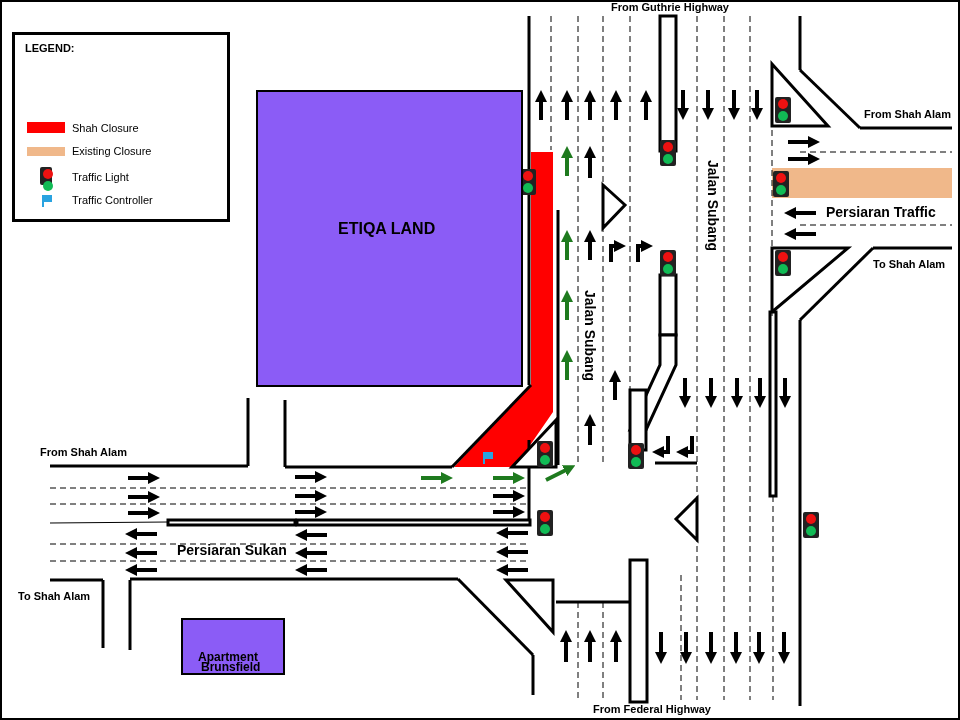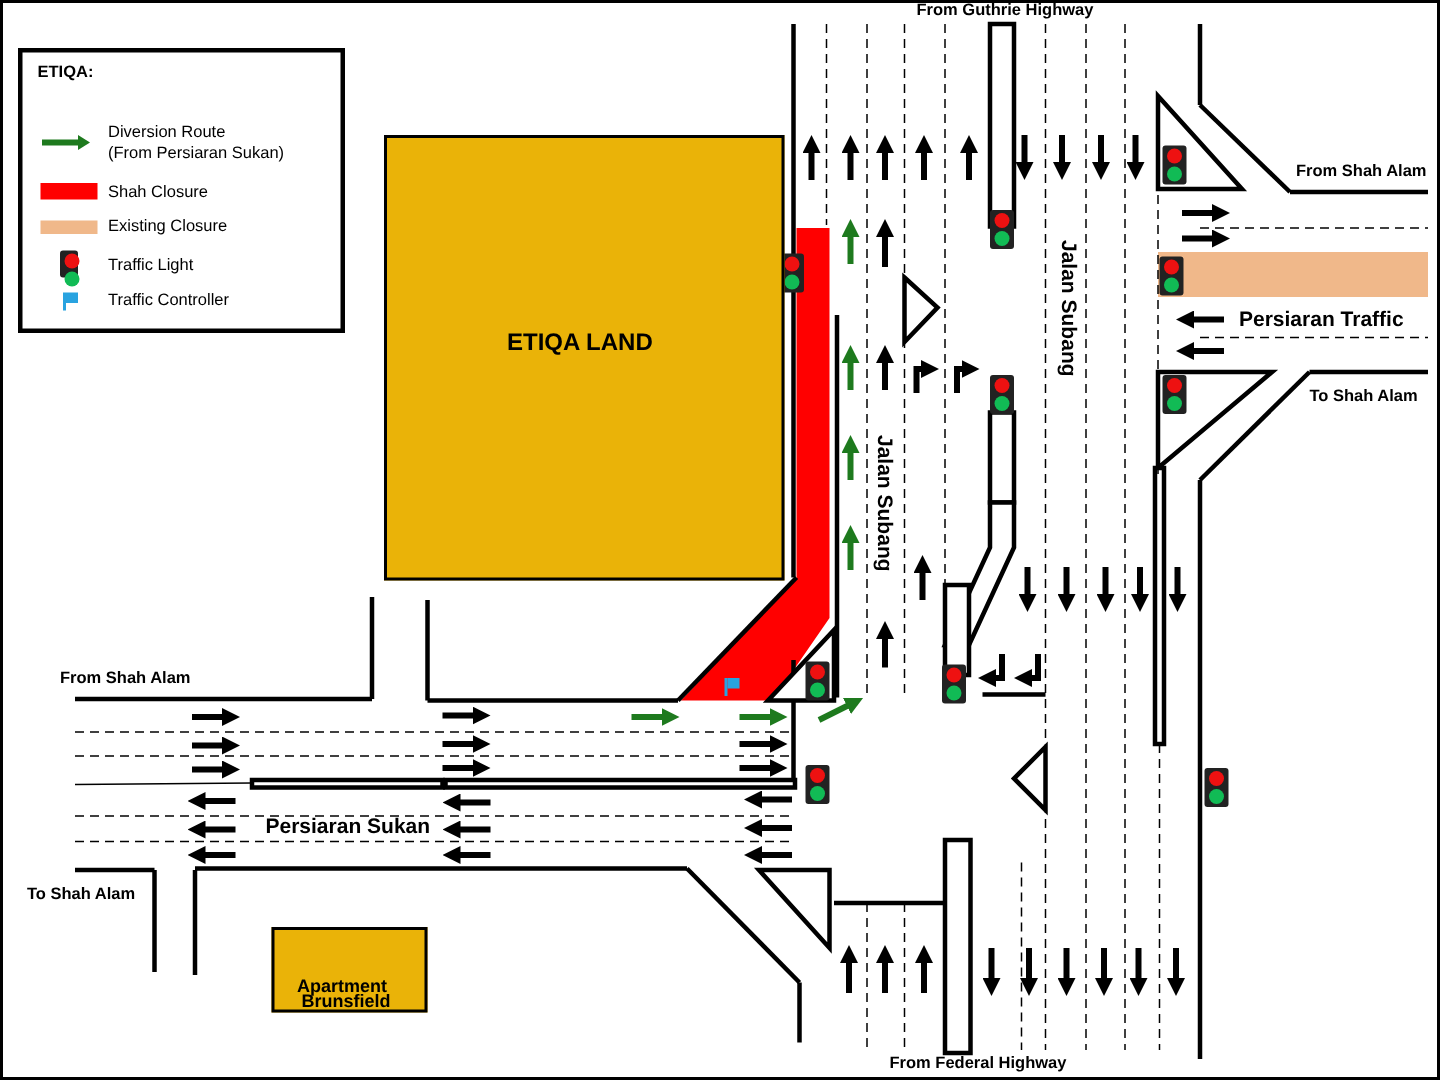--- a/index.html
+++ b/index.html
@@ -12,21 +12,21 @@
   .vert { transform-origin: left top; transform: rotate(90deg); }
   .legend { position: absolute; left: 12px; top: 32px; width: 218px; height: 190px; border: 3px solid #000; box-sizing: border-box; background: #fff; }
   .legend-title { position: absolute; left: 10px; top: 7px; font-size: 11px; font-weight: bold; }
   .legend-item { position: absolute; left: 0; width: 210px; height: 22px; }
   .legend-item .txt { position: absolute; left: 57px; top: 0; font-size: 11px; line-height: 13px; }
   .legend-sym { position: absolute; left: 12px; }
   .tl { position: absolute; width: 16px; height: 26px; background: #222; border-radius: 2px; }
   .tl::before, .tl::after { content: ""; position: absolute; left: 3px; width: 10px; height: 10px; border-radius: 50%; }
   .tl::before { top: 2px; background: #e11; }
   .tl::after { top: 14px; background: #1b5; }
-  .building { position: absolute; border: 2px solid #000; background: #eab308; box-sizing: border-box; }
+  .building { position: absolute; border: 2px solid #000; background: #8b5cf6; box-sizing: border-box; }
 </style>
 </head>
 <body>
 
 <svg id="map" viewBox="0 0 960 720" xmlns="http://www.w3.org/2000/svg">
   <defs>
     <marker id="ah" viewBox="0 0 10 10" refX="5" refY="5" markerWidth="3" markerHeight="3" orient="auto">
         <path d="M0,0 L10,5 L0,10 z" fill="#000"></path>
       </marker>
     <marker id="ahg" viewBox="0 0 10 10" refX="5" refY="5" markerWidth="3" markerHeight="3" orient="auto">
@@ -202,29 +202,21 @@
 <div class="lbl lbl-md vert" style="left:721px;top:160px;">Jalan Subang</div>
 <div class="lbl lbl-md vert" style="left:598px;top:290px;">Jalan Subang</div>
 <div class="lbl lbl-md" style="left:826px;top:204px;">Persiaran Traffic</div>
 <div class="lbl lbl-md" style="left:177px;top:542px;">Persiaran Sukan</div>
 <div class="lbl lbl-sm" style="left:864px;top:108px;">From Shah Alam</div>
 <div class="lbl lbl-sm" style="left:873px;top:258px;">To Shah Alam</div>
 <div class="lbl lbl-sm" style="left:40px;top:446px;">From Shah Alam</div>
 <div class="lbl lbl-sm" style="left:18px;top:590px;">To Shah Alam</div>
 
 <div class="legend">
-  <div class="legend-title">ETIQA:</div>
-  <div class="legend-item" style="top:47px;height:30px;">
-    <svg class="legend-sym" width="34" height="12" style="top:7px;">
-        <line x1="1" y1="6" x2="26" y2="6" stroke="#1e7a1e" stroke-width="4"></line>
-        <path d="M25,1 L33,6 L25,11 z" fill="#1e7a1e"></path>
-      </svg>
-    <span class="txt">Diversion Route</span>
-    <span class="txt" style="top:14px;">(From Persiaran Sukan)</span>
-  </div>
+  <div class="legend-title">LEGEND:</div>
   <div class="legend-item" style="top:87px;">
     <div class="legend-sym" style="top:0;width:38px;height:11px;background:#ff0000;"></div>
     <span class="txt">Shah Closure</span>
   </div>
   <div class="legend-item" style="top:110px;">
     <div class="legend-sym" style="top:2px;width:38px;height:9px;background:#f0b88a;"></div>
     <span class="txt">Existing Closure</span>
   </div>
   <div class="legend-item" style="top:134px;">
     <div class="tl" style="left:25px;top:-2px;width:12px;height:18px;"></div>

